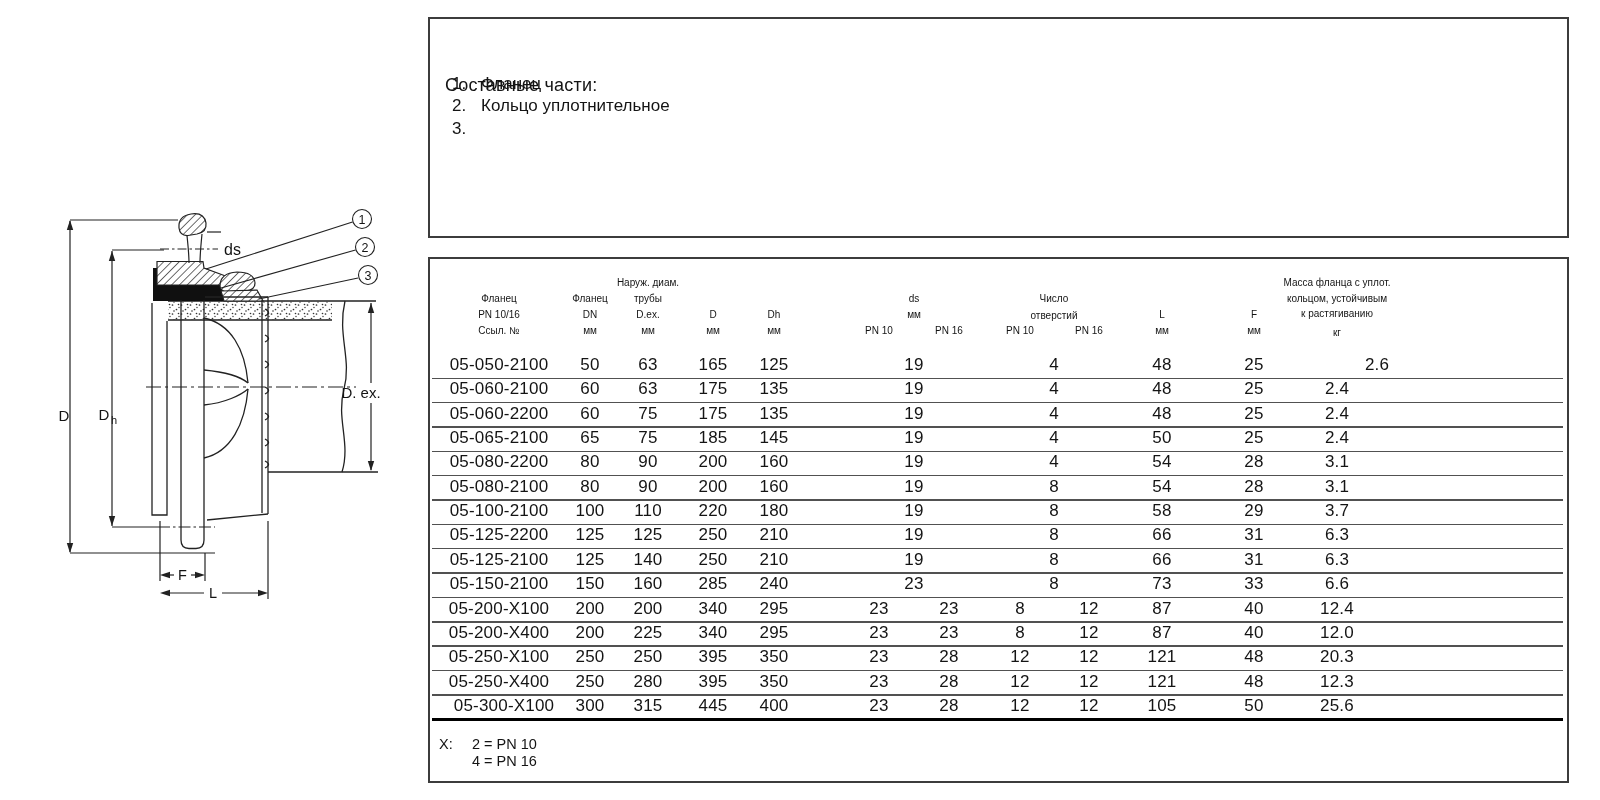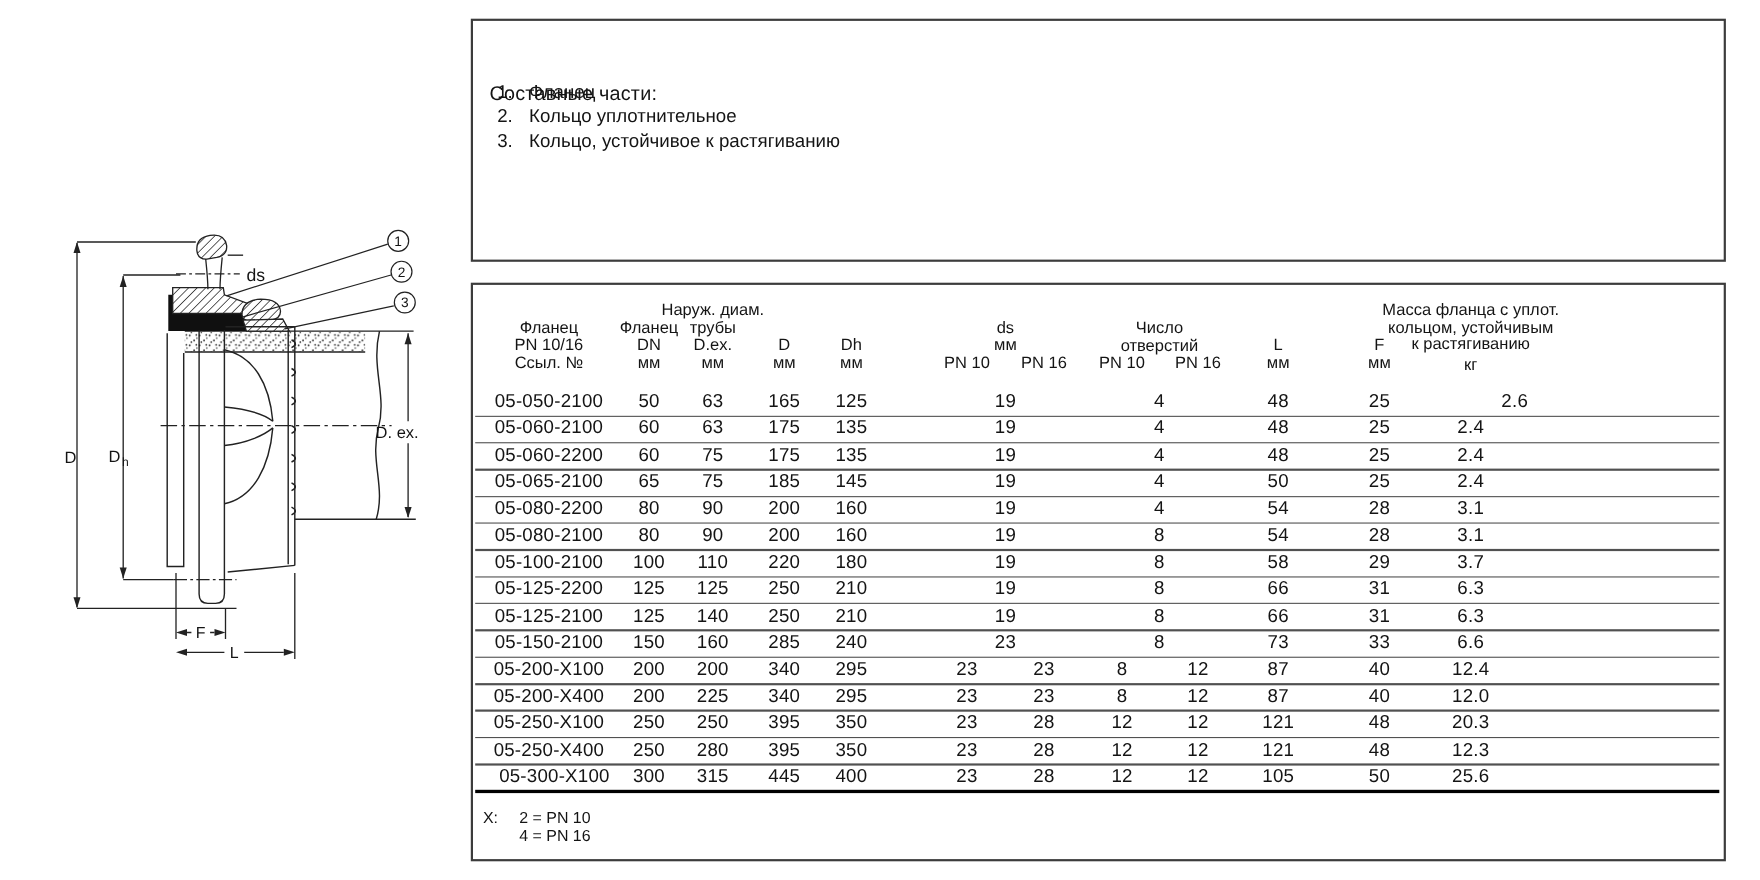--- a/index.html
+++ b/index.html
@@ -13,21 +13,21 @@
   }
   .cb-title{position:absolute;left:15px;top:14px;font-size:18px;font-weight:normal;letter-spacing:.2px;margin-top:42px;}
   .cb-list{position:absolute;left:22px;top:54px;font-size:17px;}
   .cb-item{display:flex;align-items:center;height:22.3px;}
   .cb-num{width:22px;text-align:left;}
   .cb-label{margin-left:7px;white-space:nowrap;}
   #table-box{
     position:absolute;left:428px;top:257px;width:1141px;height:526px;
     border:2px solid #3c3c3c;box-sizing:border-box;background:#fff;
   }
-  .hcell{position:absolute;transform:translate(-50%,-50%);font-size:15px;white-space:nowrap;}
+  .hcell{position:absolute;transform:translate(-50%,-50%);font-size:10px;white-space:nowrap;}
   .dcell{position:absolute;transform:translate(-50%,-50%);font-size:17px;white-space:nowrap;letter-spacing:.2px;}
   .sep{position:absolute;left:2px;width:1131px;height:1.5px;background:#515151;}
   .sep-heavy{height:2.4px;background:#000;}
   .fn{position:absolute;font-size:14.5px;white-space:nowrap;transform:translateY(-50%);}
   #drawing{position:absolute;left:40px;top:192px;}
   svg text{fill:#141414;}
 </style>
 </head>
 <body>
 
@@ -160,21 +160,20 @@
     <div class="cb-item">
       <span class="cb-num">1.</span>
       <span class="cb-label">Фланец</span>
     </div>
     <div class="cb-item">
       <span class="cb-num">2.</span>
       <span class="cb-label">Кольцо уплотнительное</span>
     </div>
     <div class="cb-item">
       <span class="cb-num">3.</span>
-      <span class="cb-label">Кольцо, устойчивое к растягиванию</span>
     </div>
   </div>
 </div>
 
 <div id="table-box">
   <div id="cells-layer">
       <div class="hcell" style="left: 69px; top: 39px;">Фланец</div>
       <div class="hcell" style="left: 69px; top: 55px;">PN 10/16</div>
       <div class="hcell" style="left: 69px; top: 71px;">Ссыл. №</div>
       <div class="hcell" style="left: 160px; top: 39px;">Фланец</div>

